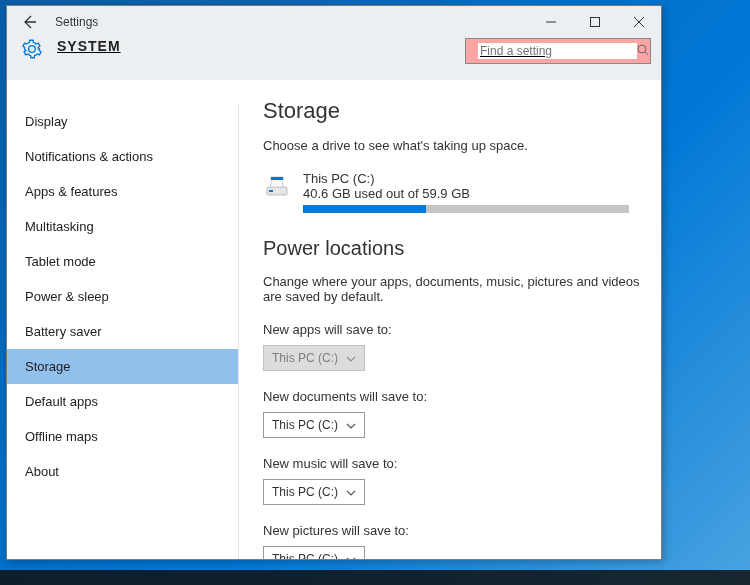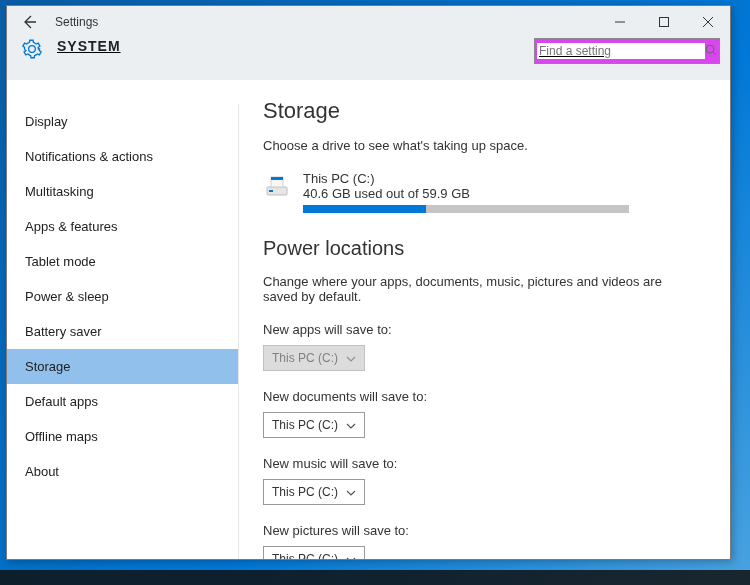--- a/index.html
+++ b/index.html
@@ -1,26 +1,26 @@
 <!DOCTYPE html>
 <html><head>
 <meta charset="utf-8">
 <style>
   * { box-sizing: border-box; font-family: "Segoe UI", Tahoma, sans-serif; }
   body { margin: 0; width: 750px; height: 585px; background: linear-gradient(135deg, #0a5da6, #0078d7 60%, #4aa3e0); overflow: hidden; }
-  .window { position: absolute; left: 6px; top: 5px; width: 725px; height: 555px; background: #fff; border: 1px solid #7a7a7a; display: flex; flex-direction: column; box-shadow: 2px 2px 8px rgba(0,0,0,0.25); }
+  .window { position: absolute; left: 6px; top: 5px; width: 656px; height: 555px; background: #fff; border: 1px solid #7a7a7a; display: flex; flex-direction: column; box-shadow: 2px 2px 8px rgba(0,0,0,0.25); }
   .titlebar { height: 32px; display: flex; align-items: center; background: #eceff1; }
   .titlebar .back { width: 44px; height: 32px; display:flex; align-items:center; justify-content:center; cursor:pointer; }
   .titlebar .title { font-size: 12px; color: #333; flex:1; padding-left:4px; }
   .winbtns { display:flex; }
   .winbtn { width: 44px; height: 32px; display:flex; align-items:center; justify-content:center; cursor:pointer; font-size:11px; color:#333;}
   .headerrow { height: 42px; background: #eceff1; display:flex; padding: 0 10px 0 14px; border-bottom: 0px solid #ddd; text-decoration: underline;}
   .gear { width:22px; height:22px; margin-right:14px; display:flex; align-items:center; justify-content:center;}
   .pageheader { font-size: 14px; font-weight: 600; letter-spacing: 1px; color:#222; flex:1;}
-  .searchwrap { width: 186px; height: 26px; border:1px solid #888; background:#d946ef; display:flex; align-items:center; padding:0 2px;}
+  .searchwrap { width: 186px; height: 26px; border:1px solid #888; background:#fca5a5; display:flex; align-items:center; padding:0 12px;}
   .searchwrap input { border:0; outline:0; flex:1; font-size:12px; color:#555;}
   .searchicon { color:#555; font-size:12px;}
   .body { flex:1; display:flex; overflow:hidden;}
   .sidebar { width: 232px; background:#fff; border-right:1px solid #e5e5e5; overflow-y:auto;margin-top:24px;}
   .navitem { height: 35px; display:flex; align-items:center; padding-left:18px; font-size:13px; color:#222; cursor:pointer;}
   .navitem.selected { background:#91c0ec; }
   .content { flex:1; padding: 18px 20px 10px 24px; overflow-y:auto; color:#333;}
   .content h1 { font-size: 22px; font-weight: 400; margin: 0 0 14px 0;}
   .content h2 { font-size: 20px; font-weight: 400; margin: 24px 0 14px 0;}
   .content p.sub { font-size: 13px; margin: 0 0 18px 0; color:#333;}
@@ -94,24 +94,24 @@
 
   <div class="body">
     <div class="sidebar" id="sidebar">
         <div class="navitem">
           <span>Display</span>
         </div>
         <div class="navitem">
           <span>Notifications &amp; actions</span>
         </div>
         <div class="navitem">
-          <span>Multitasking</span>
+          <span>Apps &amp; features</span>
         </div>
         <div class="navitem">
-          <span>Apps &amp; features</span>
+          <span>Multitasking</span>
         </div>
         <div class="navitem">
           <span>Tablet mode</span>
         </div>
         <div class="navitem">
           <span>Power &amp; sleep</span>
         </div>
         <div class="navitem">
           <span>Battery saver</span>
         </div>

